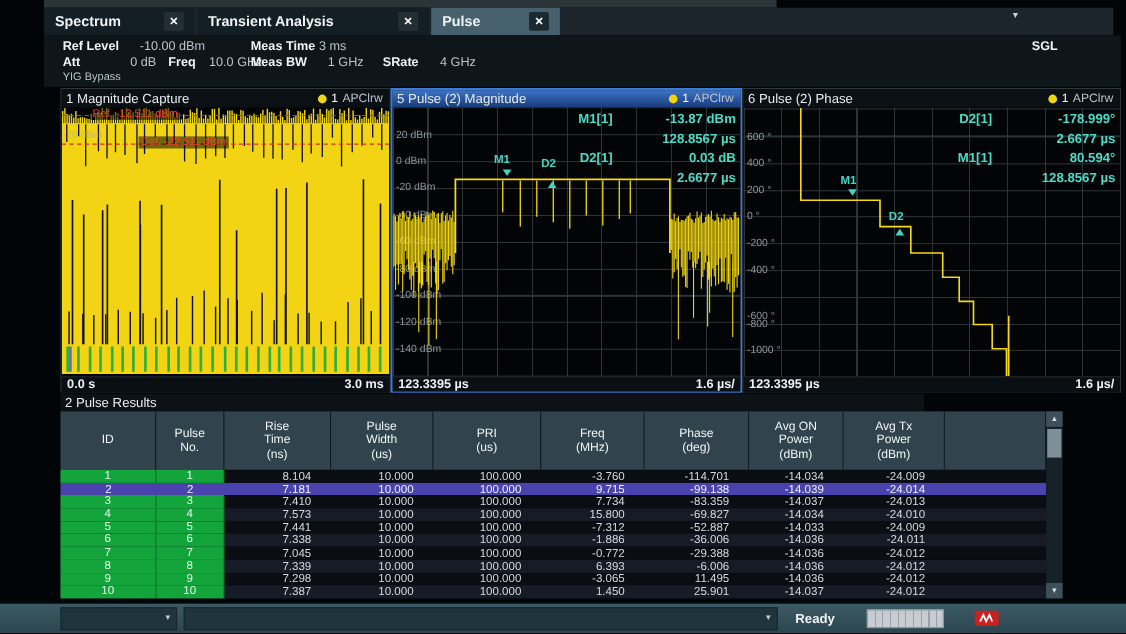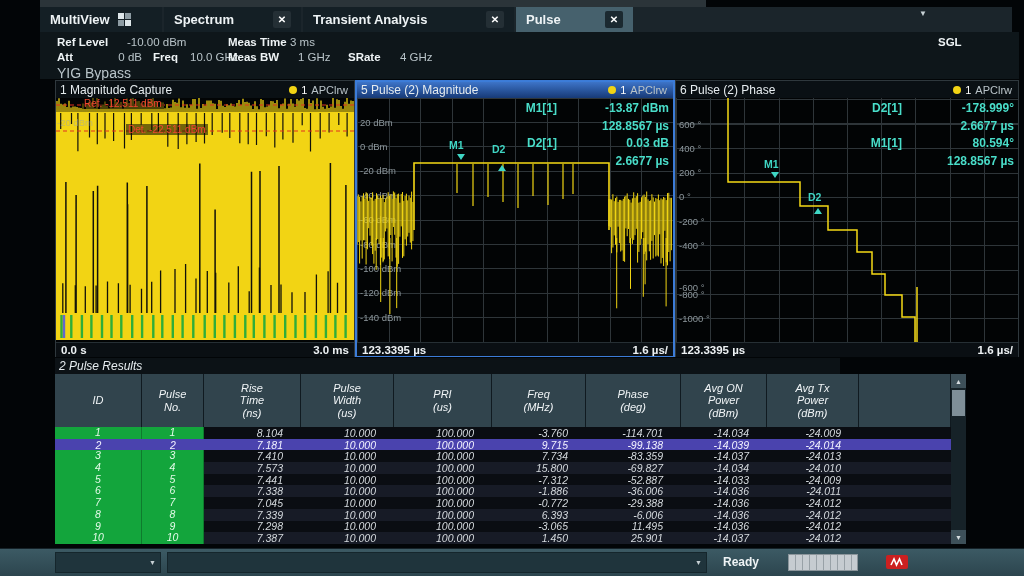--- a/index.html
+++ b/index.html
@@ -48,21 +48,21 @@
   .mk-name{width:62px;text-align:right;}
   .mk-val{width:112px;text-align:right;}
   .mlabel{position:absolute;font-size:10.5px;font-weight:bold;color:#3fd6c4;z-index:4;}
   .tri-down{position:absolute;width:0;height:0;border-left:4px solid transparent;border-right:4px solid transparent;
             border-top:6px solid #3fd6c4;z-index:4;}
   .tri-up{position:absolute;width:0;height:0;border-left:4px solid transparent;border-right:4px solid transparent;
           border-bottom:6px solid #3fd6c4;z-index:4;}
   .redlabel{position:absolute;font-size:10px;color:#ef4430;background:rgba(8,8,4,.55);padding:0 2px;z-index:4;white-space:nowrap;}
   #cap-ylabel{position:absolute;left:1px;top:19px;font-size:9.5px;color:#9aa4a9;opacity:.55;z-index:4;}
   
-  #table{position:absolute;left:55px;top:358px;width:785px;height:186px;background:#04060a;font-style:italic;}
+  #table{position:absolute;left:55px;top:358px;width:785px;height:186px;background:#04060a;}
   #table-title{height:16px;background:#0c1216;font-size:12px;color:#e6ecef;display:flex;align-items:center;padding-left:4px;}
   #thead{display:flex;width:896px;}
   .th{height:53px;box-sizing:border-box;background:#31444d;border-right:1px solid #101a20;
       display:flex;align-items:center;justify-content:center;text-align:center;font-size:11px;color:#f0f4f6;
       white-space:pre-line;line-height:1.15;}
   #tbody{width:896px;}
   .tr{display:flex;height:11.7px;align-items:center;font-size:10.5px;color:#d4d9dd;}
   .tr.odd{background:#0a0d12;}
   .tr.even{background:#171b26;}
   .tr.sel{background:#4a43ae;color:#f2f2ff;}
@@ -86,29 +86,20 @@
   #alert-icon{position:absolute;left:886px;top:6px;}
 </style>
 </head>
 <body>
 
 <div id="screen">
 
   <div id="top-strip"></div>
 
   <div id="tab-bar">
-    <div class="tab" style="width:122px">
-      <span>MultiView</span>
-      <span class="mv-icon">
-          <span></span>
-          <span></span>
-          <span></span>
-          <span></span>
-        </span>
-    </div>
     <div class="tab" style="width:137px">
       <span>Spectrum</span>
       <span class="close">✕</span>
     </div>
     <div class="tab" style="width:211px">
       <span>Transient Analysis</span>
       <span class="close">✕</span>
     </div>
     <div class="tab active" style="width:117px">
       <span>Pulse</span>
@@ -125,21 +116,21 @@
     <span class="hitem hlabel" style="left:898px;top:4px">SGL</span>
 
     <span class="hitem hlabel" style="left:17px;top:19px">Att</span>
     <span class="hitem hvalue" style="left:50px;top:19px;width:52px;text-align:right">0 dB</span>
     <span class="hitem hlabel" style="left:113px;top:19px">Freq</span>
     <span class="hitem hvalue" style="left:150px;top:19px">10.0 GHz</span>
     <span class="hitem hlabel" style="left:188px;top:19px">Meas BW</span>
     <span class="hitem hvalue" style="left:258px;top:19px">1 GHz</span>
     <span class="hitem hlabel" style="left:308px;top:19px">SRate</span>
     <span class="hitem hvalue" style="left:360px;top:19px">4 GHz</span>
-    <span class="hitem hvalue" style="left:17px;top:33px;font-size:14px">YIG Bypass</span>
+    <span class="hitem hvalue" style="left:17px;top:33px;font-size:10px">YIG Bypass</span>
   </div>
 
   <div class="win" id="win1" style="left:55px;width:300px">
     <div class="titlebar">
       <span>1 Magnitude Capture</span>
       <span class="badge">
         <span class="dot"></span>
         <span class="num">1</span>
         <span>APClrw</span>
       </span>

